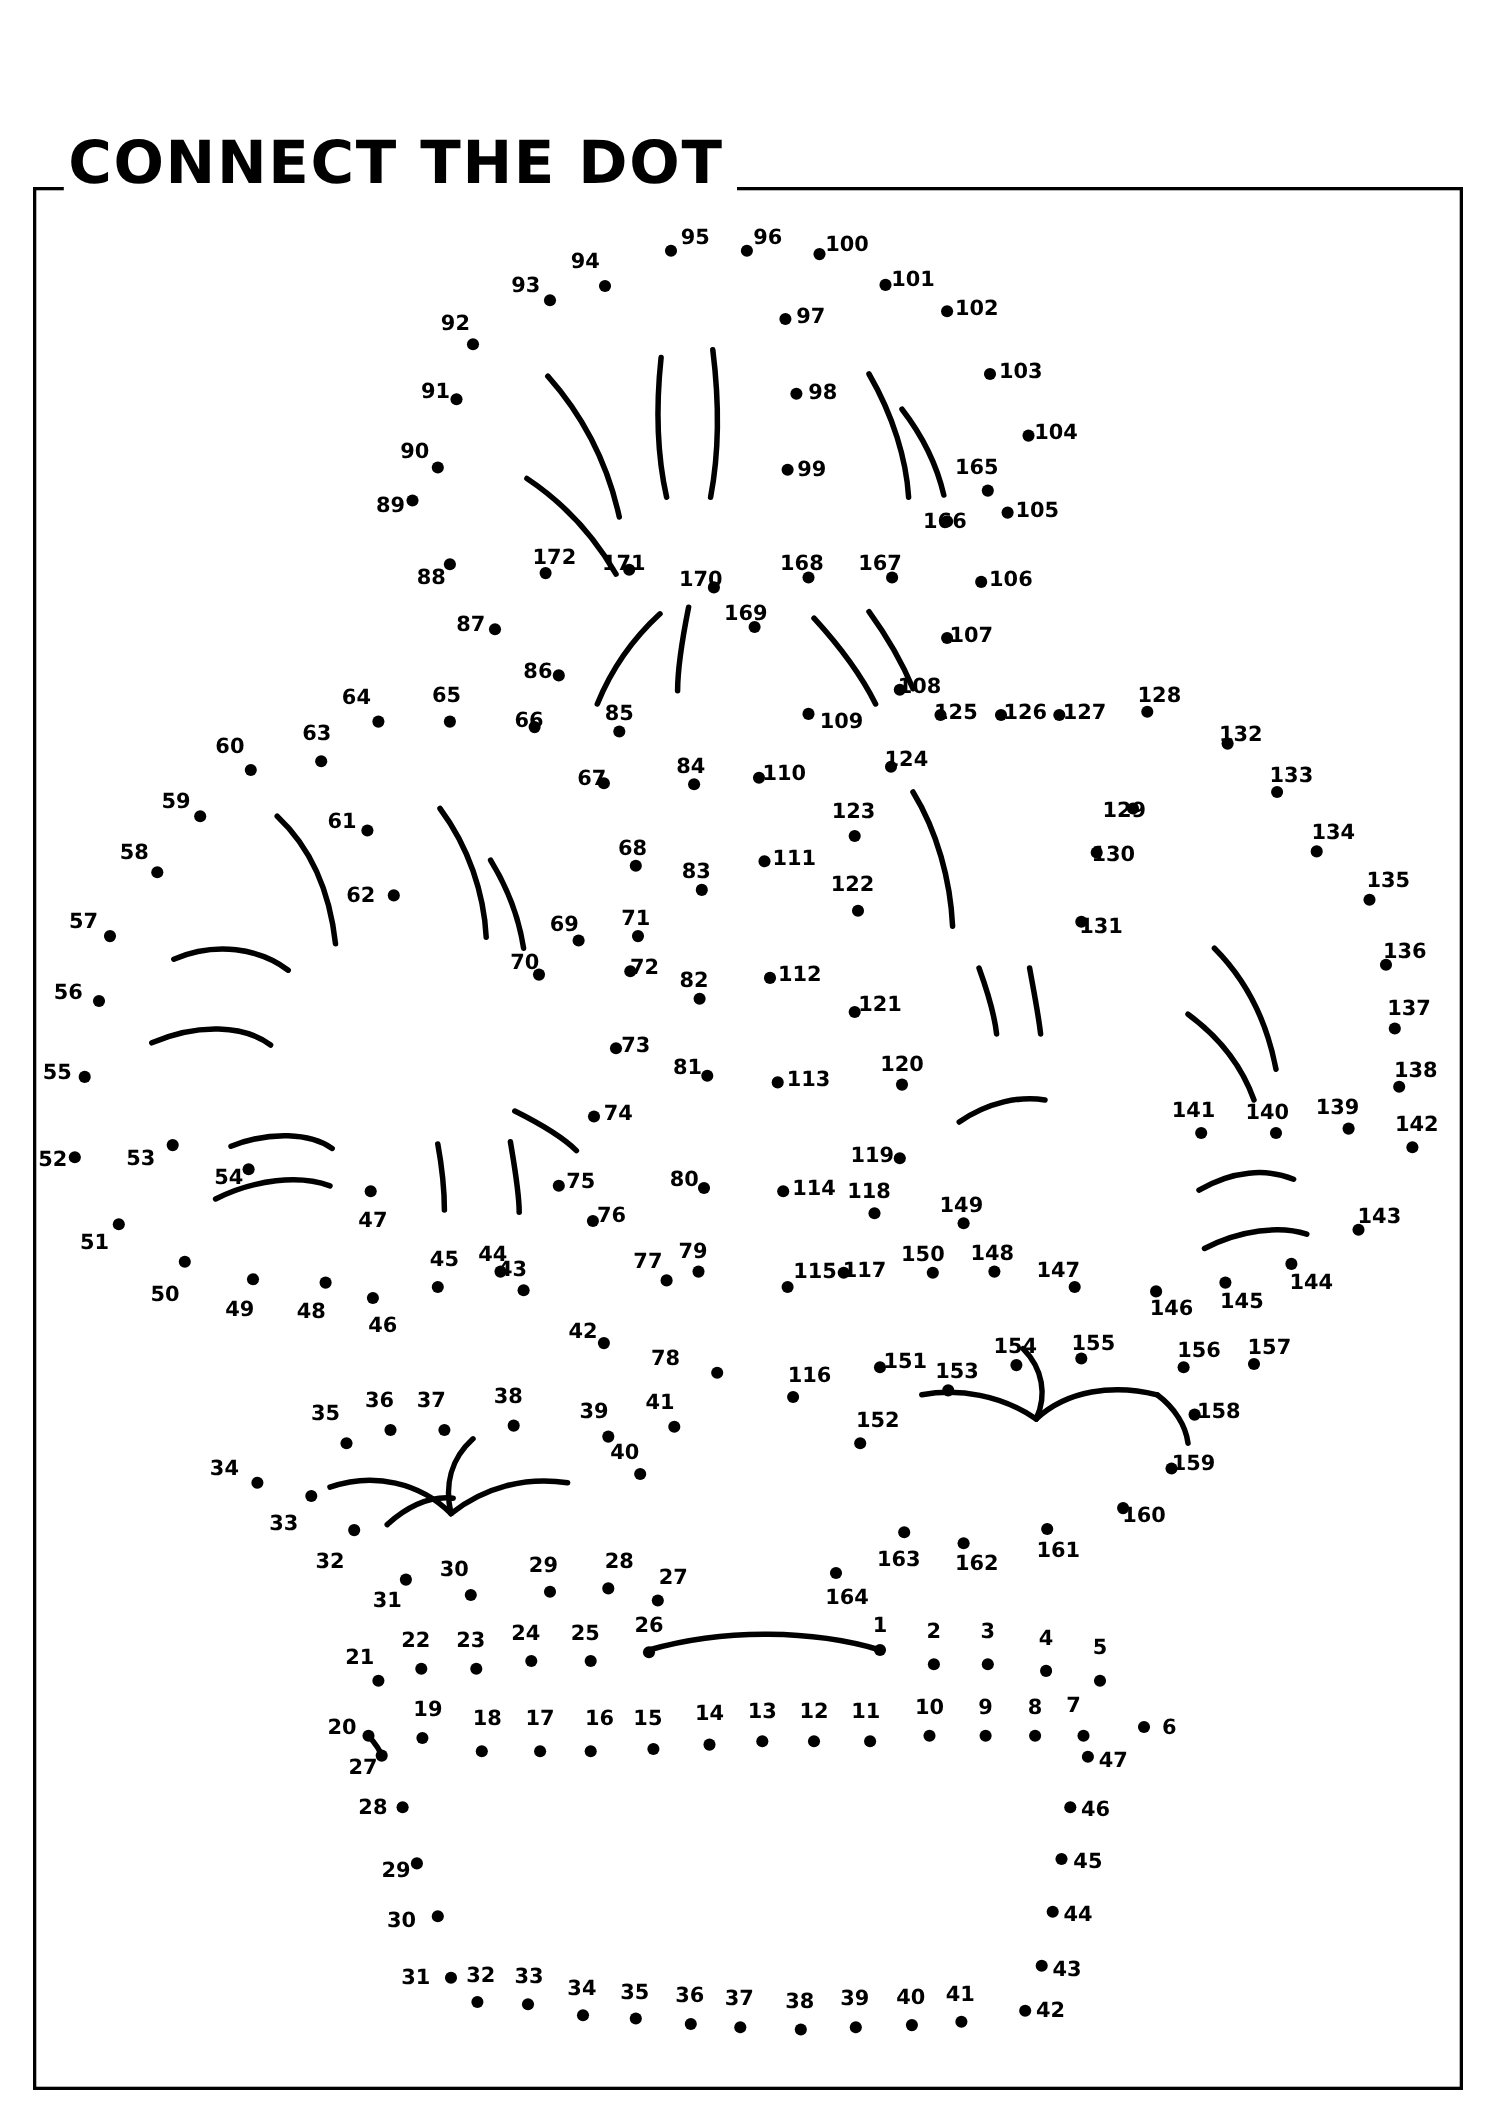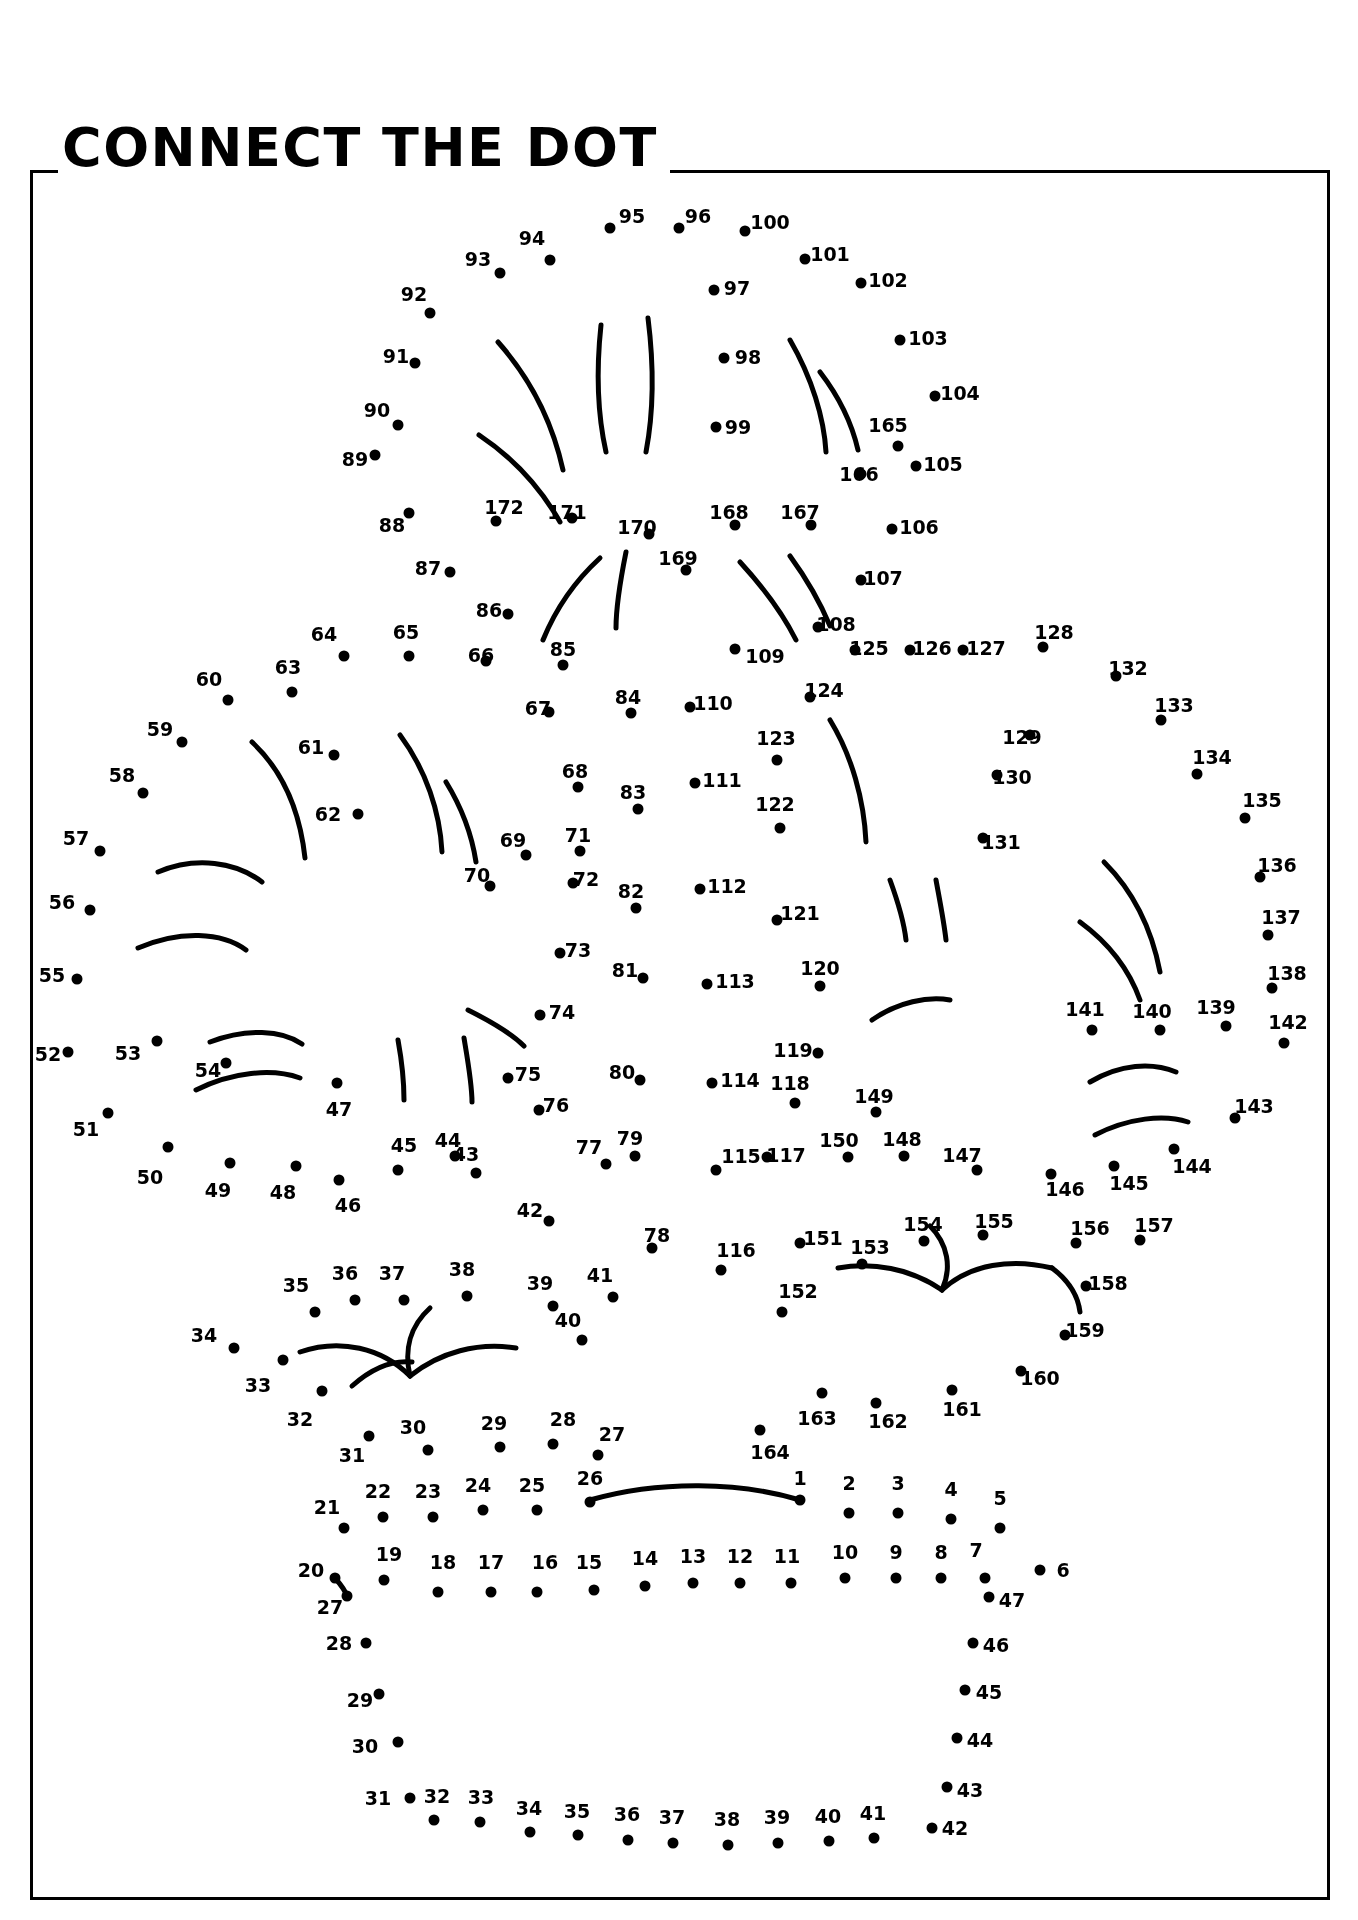--- a/index.html
+++ b/index.html
@@ -315,21 +315,21 @@
       <div class="dot-label" style="left: 578px; top: 950px;">73</div>
       <div class="dot" style="left: 540px; top: 1015px;"></div>
       <div class="dot-label" style="left: 562px; top: 1012px;">74</div>
       <div class="dot" style="left: 508px; top: 1078px;"></div>
       <div class="dot-label" style="left: 528px; top: 1074px;">75</div>
       <div class="dot" style="left: 539px; top: 1110px;"></div>
       <div class="dot-label" style="left: 556px; top: 1105px;">76</div>
       <div class="dot" style="left: 606px; top: 1164px;"></div>
       <div class="dot-label" style="left: 589px; top: 1147px;">77</div>
       <div class="dot" style="left: 652px; top: 1248px;"></div>
-      <div class="dot-label" style="left: 657px; top: 1235px;">78</div>
+      <div class="dot-label" style="left: 605px; top: 1235px;">78</div>
       <div class="dot" style="left: 635px; top: 1156px;"></div>
       <div class="dot-label" style="left: 630px; top: 1138px; text-align: center;">79</div>
       <div class="dot" style="left: 640px; top: 1080px;"></div>
       <div class="dot-label" style="left: 622px; top: 1072px;">80</div>
       <div class="dot" style="left: 643px; top: 978px;"></div>
       <div class="dot-label" style="left: 625px; top: 970px;">81</div>
       <div class="dot" style="left: 636px; top: 908px;"></div>
       <div class="dot-label" style="left: 631px; top: 891px;">82</div>
       <div class="dot" style="left: 638px; top: 809px;"></div>
       <div class="dot-label" style="left: 633px; top: 792px;">83</div>

